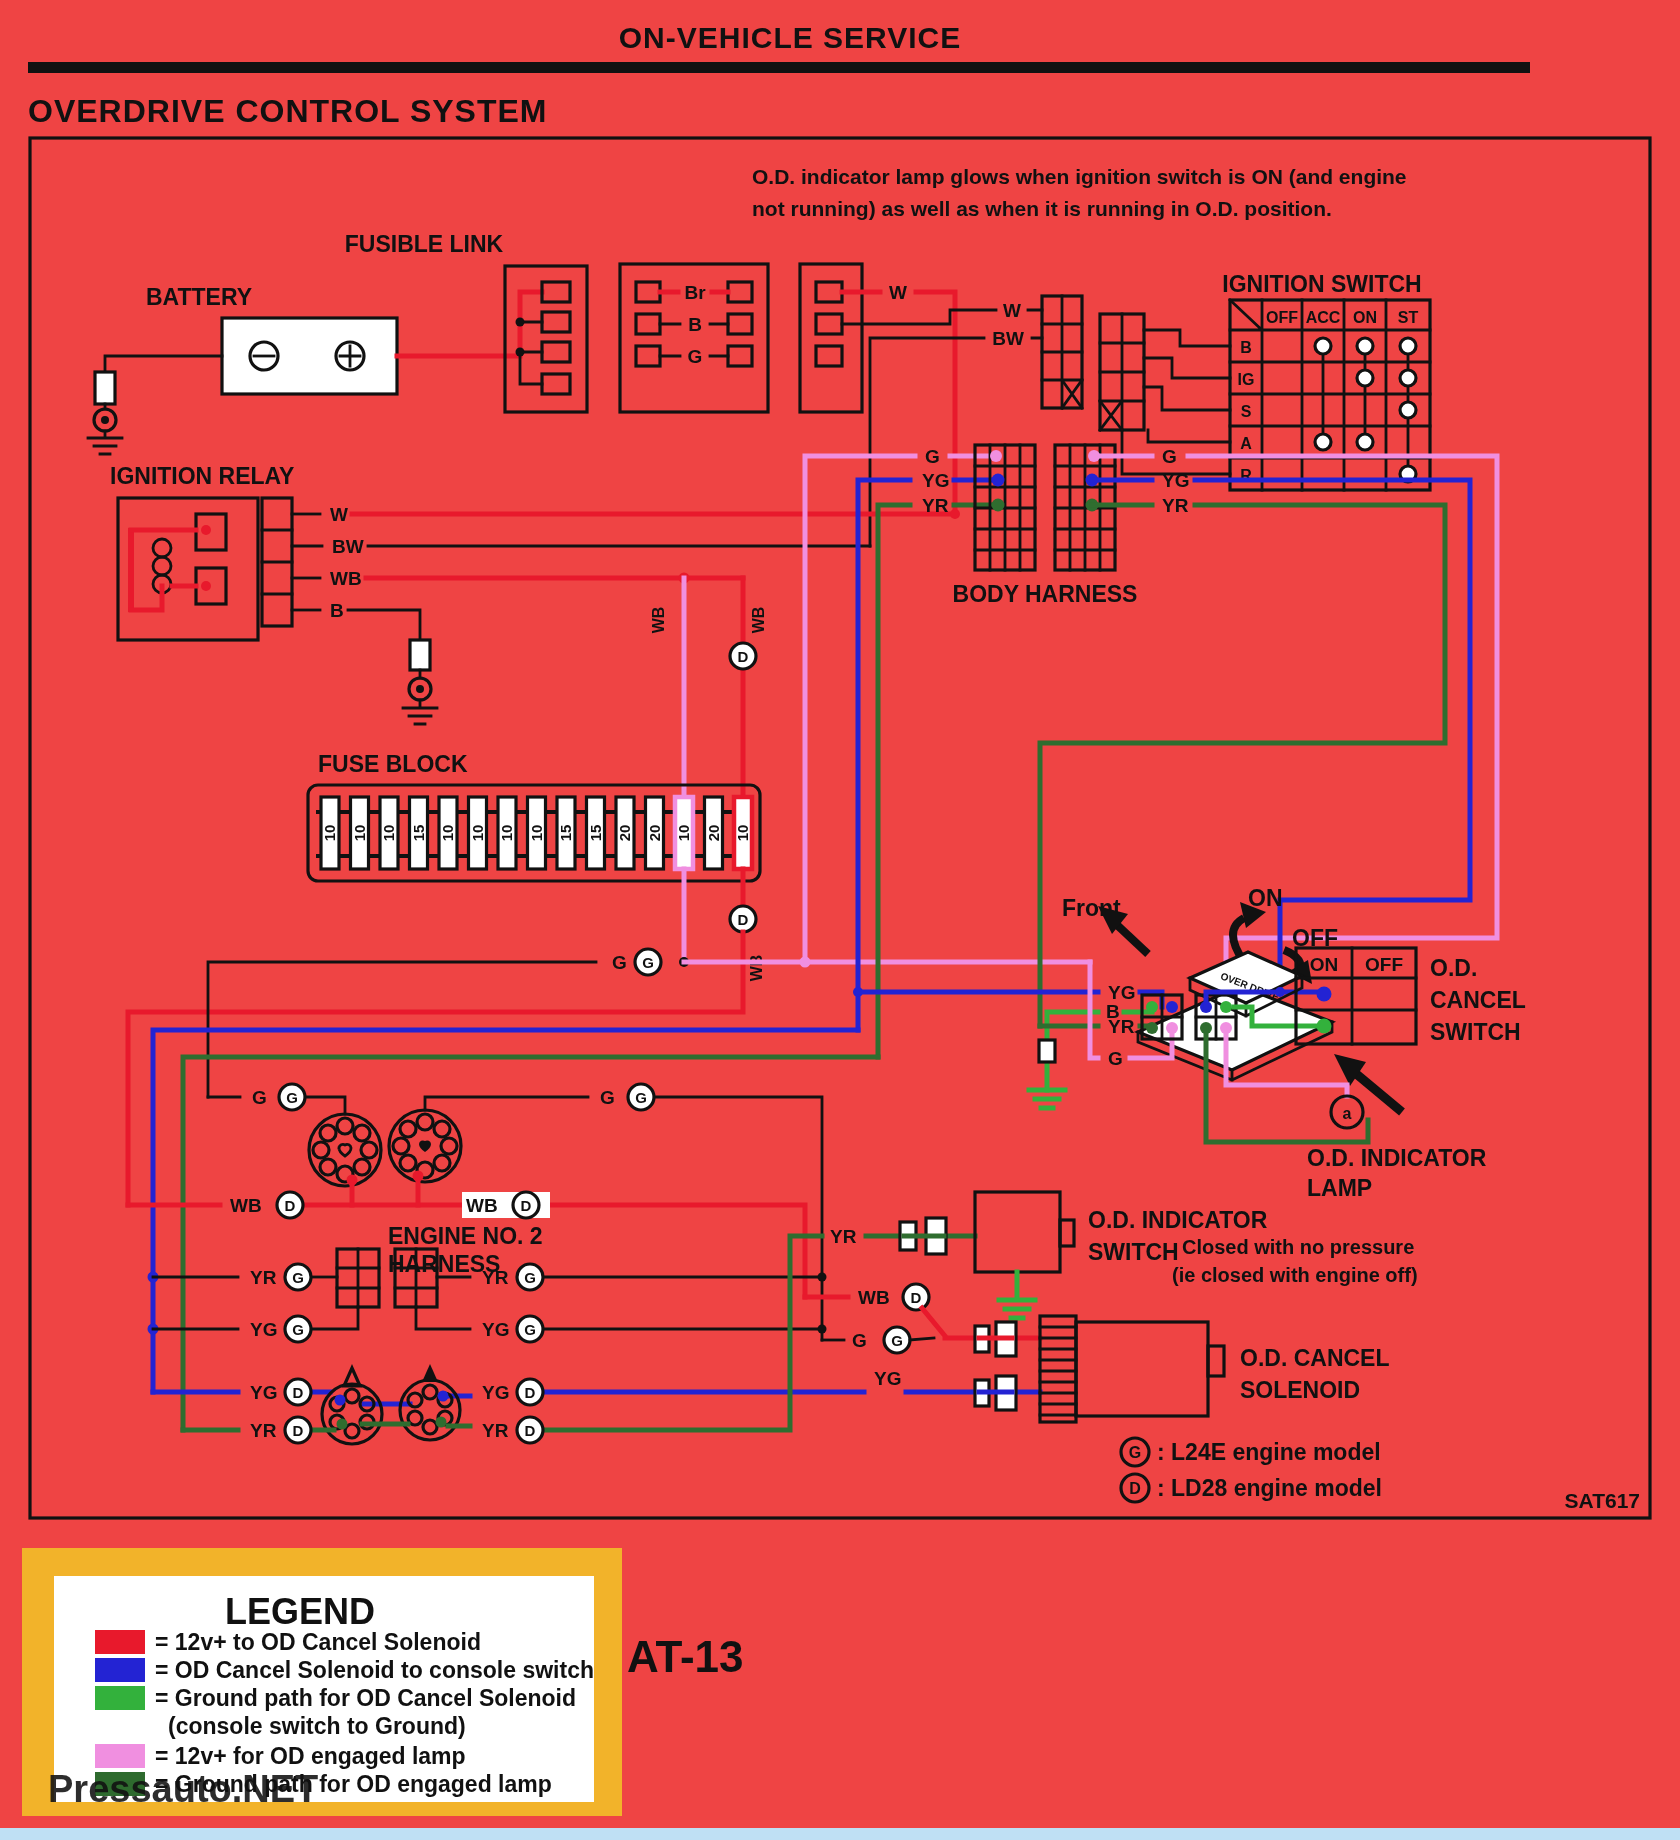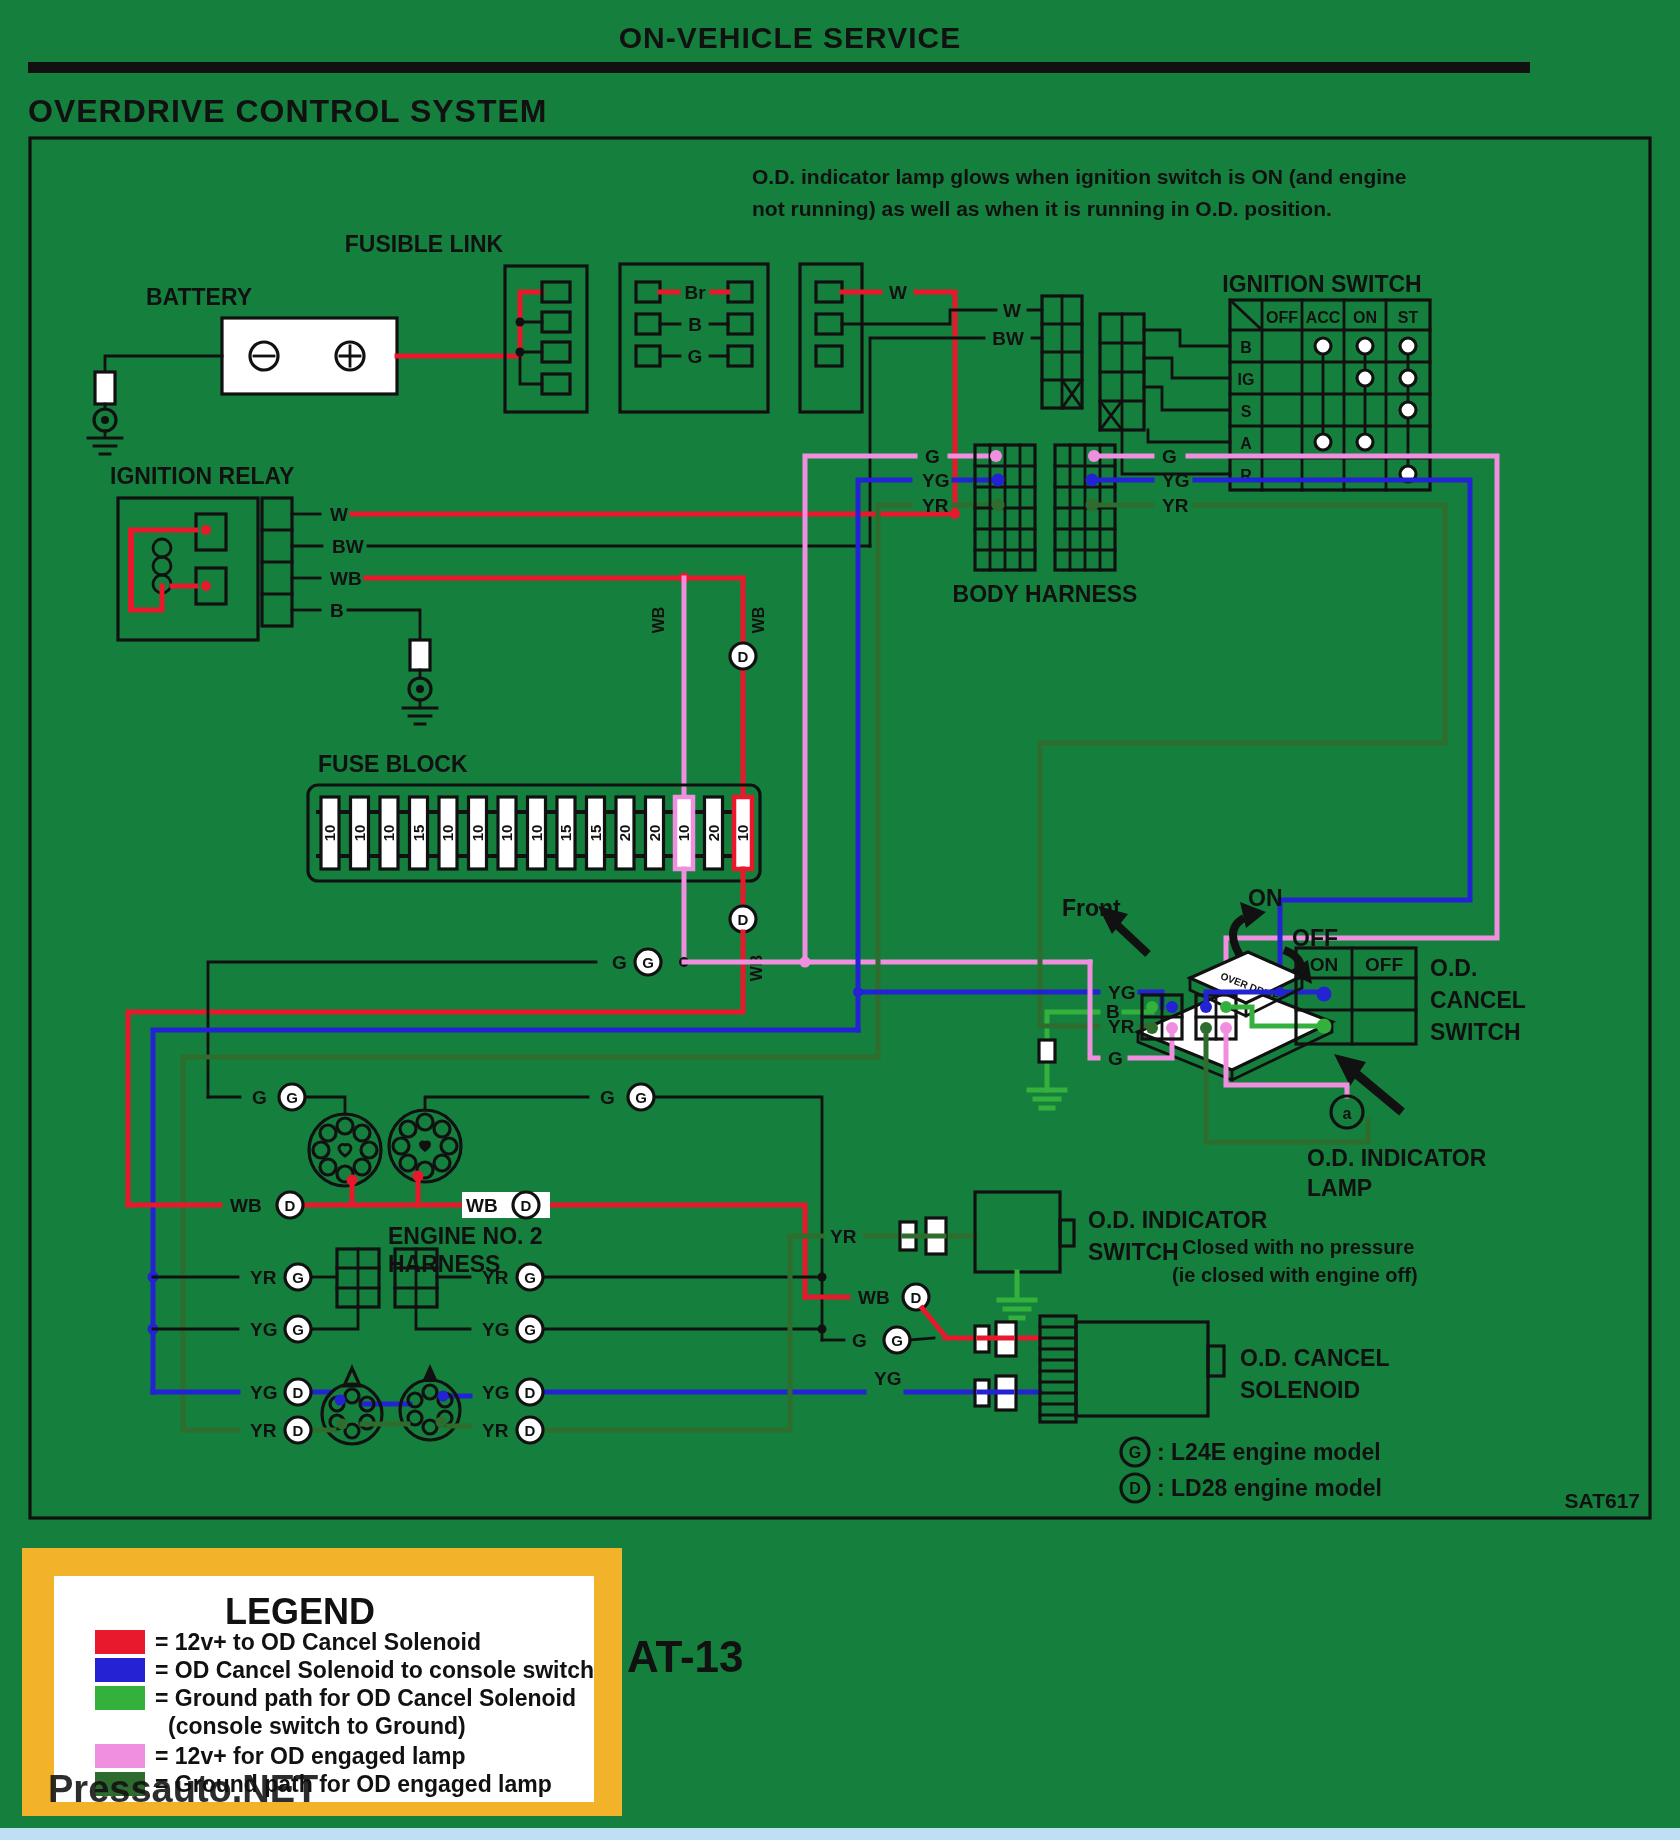--- a/index.html
+++ b/index.html
@@ -1,16 +1,16 @@
 <!DOCTYPE html>
 <html><head>
 <meta charset="utf-8">
 <style>
   html,body{margin:0;padding:0;background:#eef6fc;}
-  .page{position:relative;width:1680px;height:1840px;background:#15803d;overflow:hidden;
+  .page{position:relative;width:1680px;height:1840px;background:#ef4444;overflow:hidden;
         font-family:"Liberation Sans",sans-serif;}
   svg{position:absolute;left:0;top:0;}
   svg text{font-family:"Liberation Sans",sans-serif;font-weight:700;fill:#111;}
   .bk{stroke:#111;stroke-width:2.8;fill:none;stroke-linecap:square;}
   .bk4{stroke:#111;stroke-width:4;fill:none;}
   .bx{stroke:#111;stroke-width:3.2;fill:#fff;}
   .bxn{stroke:#111;stroke-width:3.2;fill:none;}
   .red{stroke:#e8192c;stroke-width:5;fill:none;stroke-linecap:square;}
   .blu{stroke:#2323d3;stroke-width:5;fill:none;stroke-linecap:square;}
   .grn{stroke:#33b13c;stroke-width:5;fill:none;stroke-linecap:square;}

